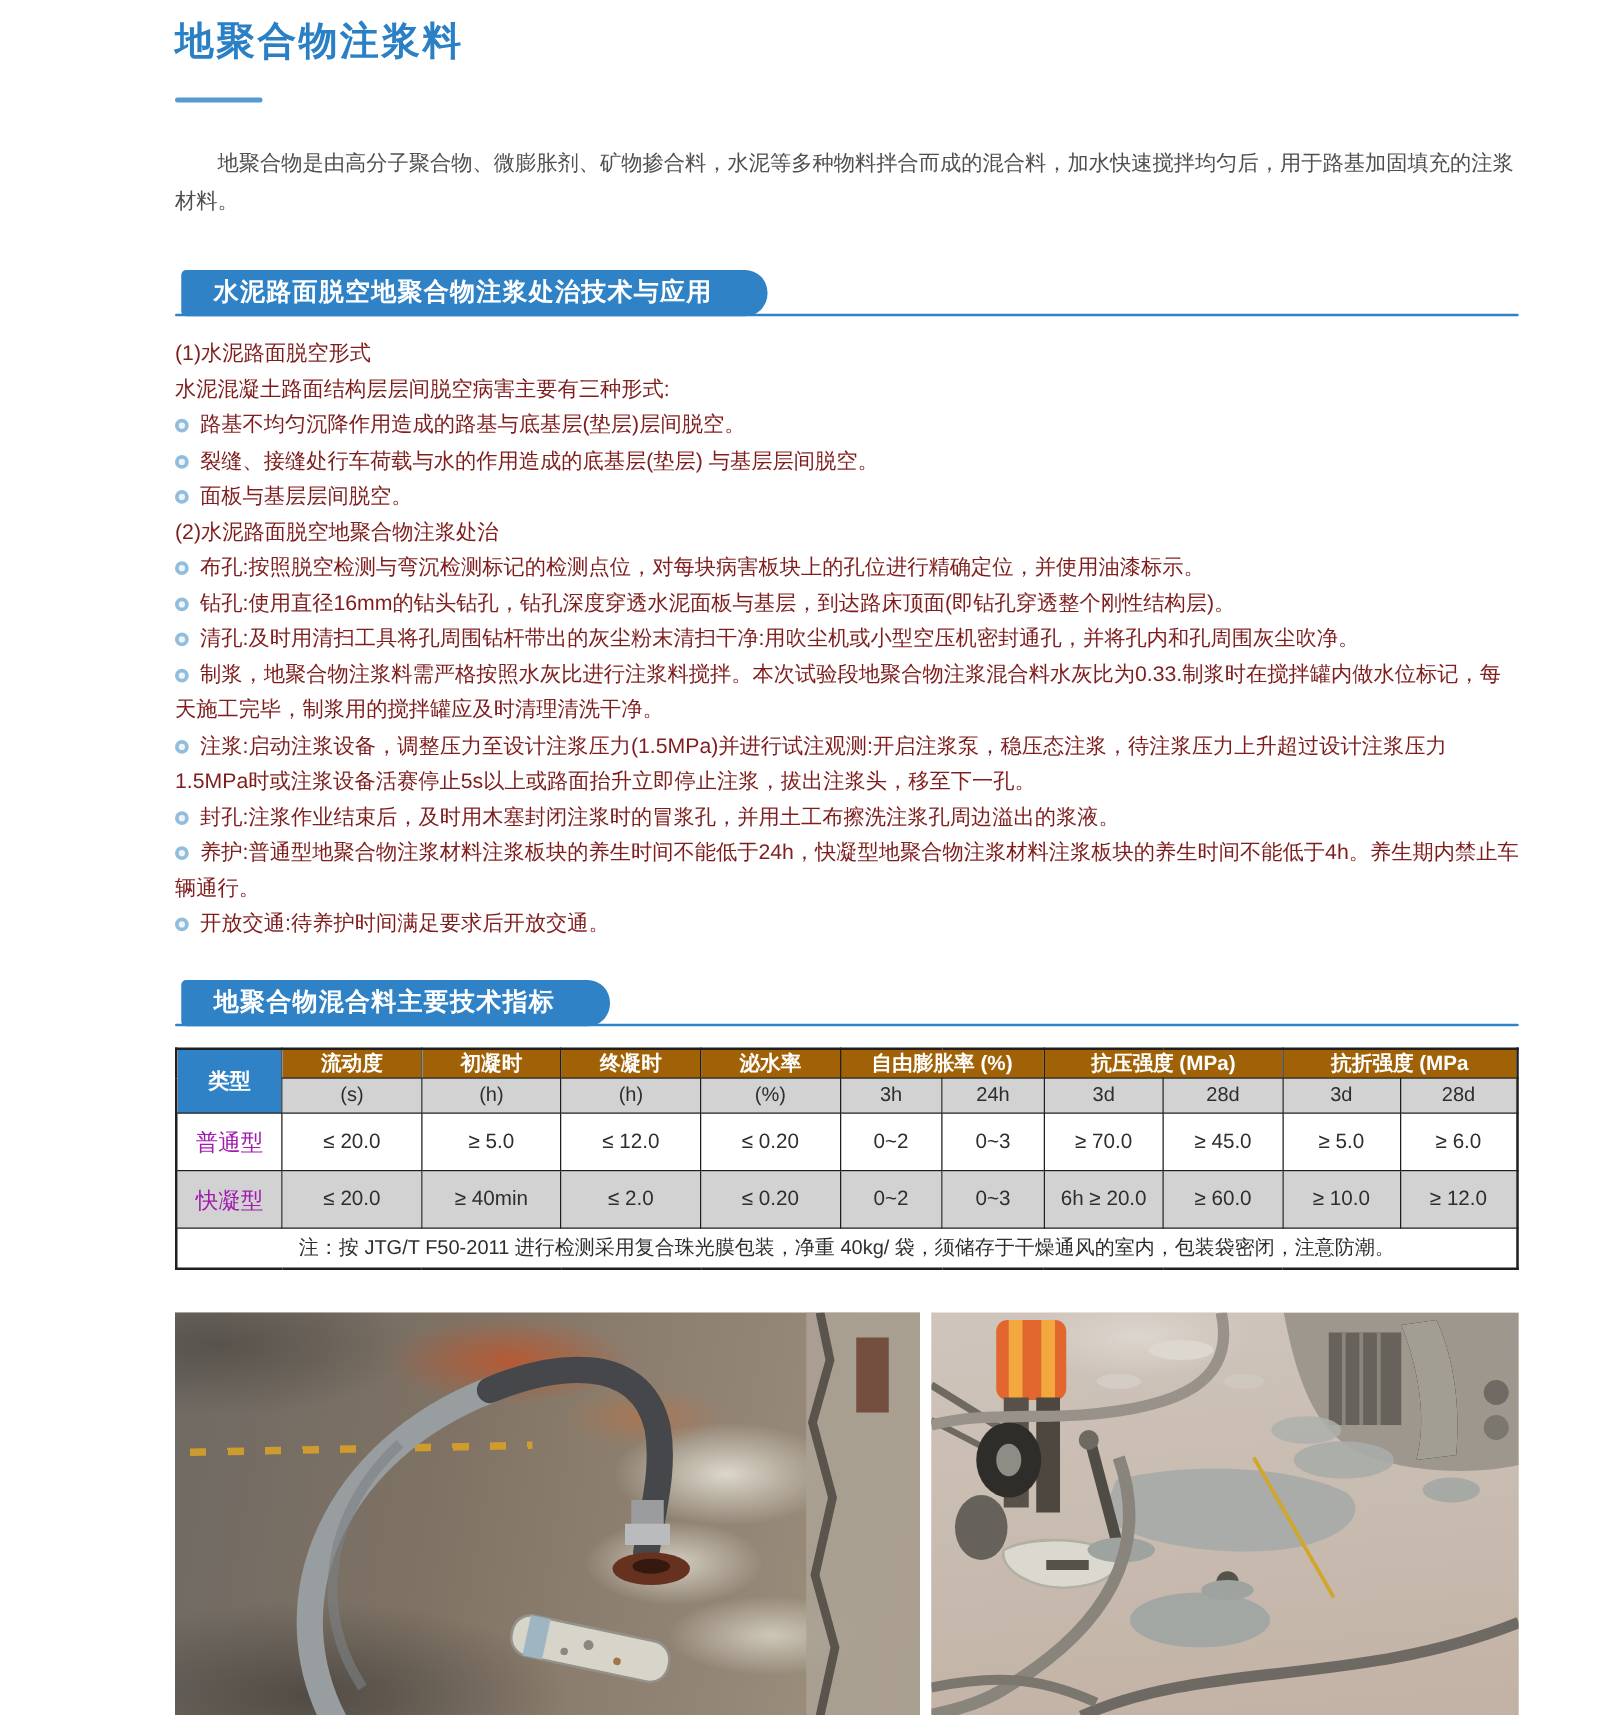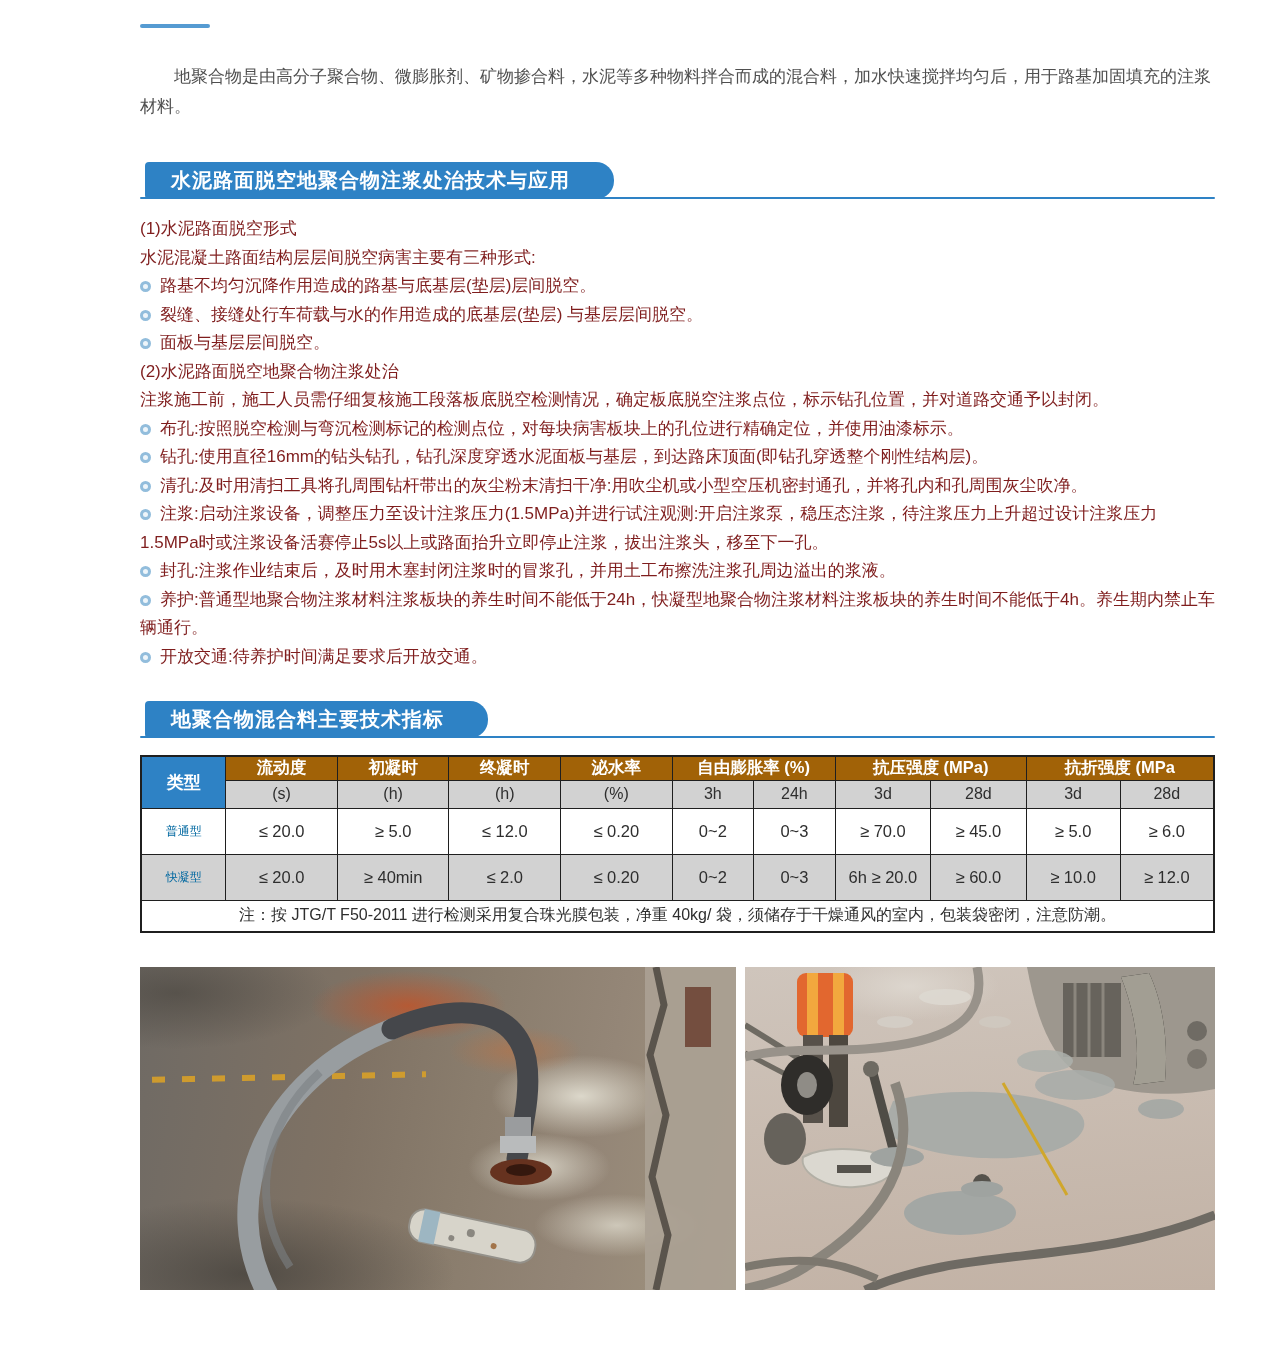--- a/index.html
+++ b/index.html
@@ -57,21 +57,21 @@
     width:100%; border-collapse:collapse; table-layout:fixed;
     border:2px solid #1f1f1f;
   }
   table.spec th, table.spec td {
     border:1px solid #1f1f1f; text-align:center; vertical-align:middle;
     padding:0 2px; overflow:hidden; white-space:nowrap;
   }
   th.coltype { background:#2e82c5; color:#fff; font-size:17px; font-weight:bold; }
   th.ghead  { background:#a16207; color:#fff; font-size:16.5px; font-weight:bold; height:24px; }
   th.sub    { background:#d2d2d2; color:#2e2e2e; font-size:16px; font-weight:normal; height:28px; }
-  td.rowtype { font-size:12px; color:#0369a1; height:30px;margin-top:24px; }
+  td.rowtype { font-size:18px; color:#a21caf; height:30px;margin-top:24px; }
   td.val     { font-size:16.5px; color:#2e2e2e; height:46px; }
   tr.alt td  { background:#d2d2d2; }
   td.note {
     height:32px; font-size:16px; color:#2e2e2e; background:#fff;
     white-space:normal;
     margin-left:32px;
   }
 
   
   .photos { margin-top:34px; display:flex; gap:9px; }
@@ -97,39 +97,40 @@
     position:absolute; left:2%; top:33%; width:46%; height:6px;
     transform:rotate(-1.2deg);
     background:repeating-linear-gradient(90deg, rgba(216,160,40,.9) 0 13px, transparent 13px 30px);
   }
 </style>
 </head>
 <body>
 
 <div class="content">
 
+  <h1 class="page-title">地聚合物注浆料</h1>
   <div class="title-underline"></div>
 
   <p class="intro">地聚合物是由高分子聚合物、微膨胀剂、矿物掺合料，水泥等多种物料拌合而成的混合料，加水快速搅拌均匀后，用于路基加固填充的注浆材料。</p>
 
   <div class="banner-row">
     <div class="banner">水泥路面脱空地聚合物注浆处治技术与应用</div>
   </div>
 
   <div class="process-list">
       <p class="pline">(1)水泥路面脱空形式</p>
       <p class="pline">水泥混凝土路面结构层层间脱空病害主要有三种形式:</p>
       <p class="pline"><span class="ring"></span>路基不均匀沉降作用造成的路基与底基层(垫层)层间脱空。</p>
       <p class="pline"><span class="ring"></span>裂缝、接缝处行车荷载与水的作用造成的底基层(垫层) 与基层层间脱空。</p>
       <p class="pline"><span class="ring"></span>面板与基层层间脱空。</p>
       <p class="pline">(2)水泥路面脱空地聚合物注浆处治</p>
-      <p class="pline">注浆施工前，施工人员需仔细复核施工段落板底脱空检测情况，确定板底脱空注浆点位，标示钻孔位置，并对道路交通予以封闭。</p>
       <p class="pline"><span class="ring"></span>布孔:按照脱空检测与弯沉检测标记的检测点位，对每块病害板块上的孔位进行精确定位，并使用油漆标示。</p>
       <p class="pline"><span class="ring"></span>钻孔:使用直径16mm的钻头钻孔，钻孔深度穿透水泥面板与基层，到达路床顶面(即钻孔穿透整个刚性结构层)。</p>
       <p class="pline"><span class="ring"></span>清孔:及时用清扫工具将孔周围钻杆带出的灰尘粉末清扫干净:用吹尘机或小型空压机密封通孔，并将孔内和孔周围灰尘吹净。</p>
+      <p class="pline"><span class="ring"></span>制浆，地聚合物注浆料需严格按照水灰比进行注浆料搅拌。本次试验段地聚合物注浆混合料水灰比为0.33.制浆时在搅拌罐内做水位标记，每天施工完毕，制浆用的搅拌罐应及时清理清洗干净。</p>
       <p class="pline"><span class="ring"></span>注浆:启动注浆设备，调整压力至设计注浆压力(1.5MPa)并进行试注观测:开启注浆泵，稳压态注浆，待注浆压力上升超过设计注浆压力1.5MPa时或注浆设备活赛停止5s以上或路面抬升立即停止注浆，拔出注浆头，移至下一孔。</p>
       <p class="pline"><span class="ring"></span>封孔:注浆作业结束后，及时用木塞封闭注浆时的冒浆孔，并用土工布擦洗注浆孔周边溢出的浆液。</p>
       <p class="pline"><span class="ring"></span>养护:普通型地聚合物注浆材料注浆板块的养生时间不能低于24h，快凝型地聚合物注浆材料注浆板块的养生时间不能低于4h。养生期内禁止车辆通行。</p>
       <p class="pline"><span class="ring"></span>开放交通:待养护时间满足要求后开放交通。</p>
     </div>
 
   <div class="banner-row" style="margin-top:30px;">
     <div class="banner">地聚合物混合料主要技术指标</div>
   </div>
 

